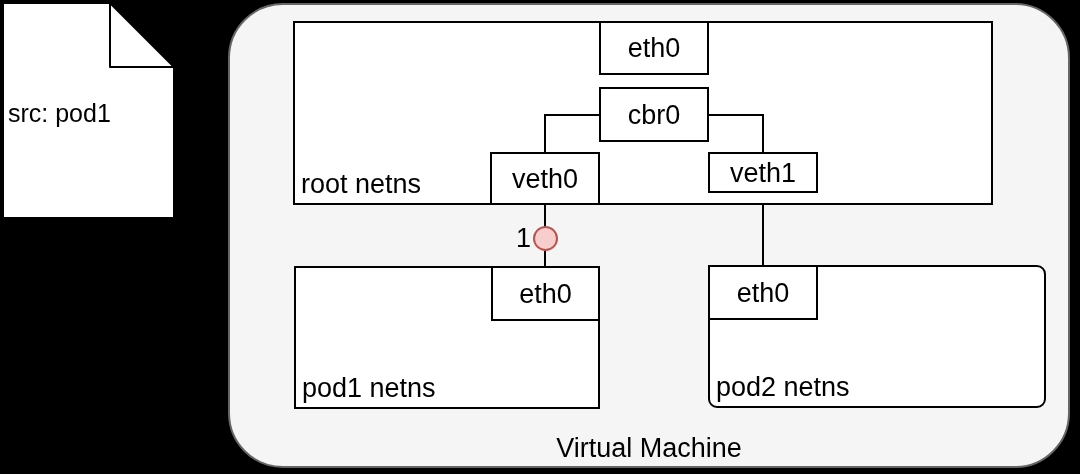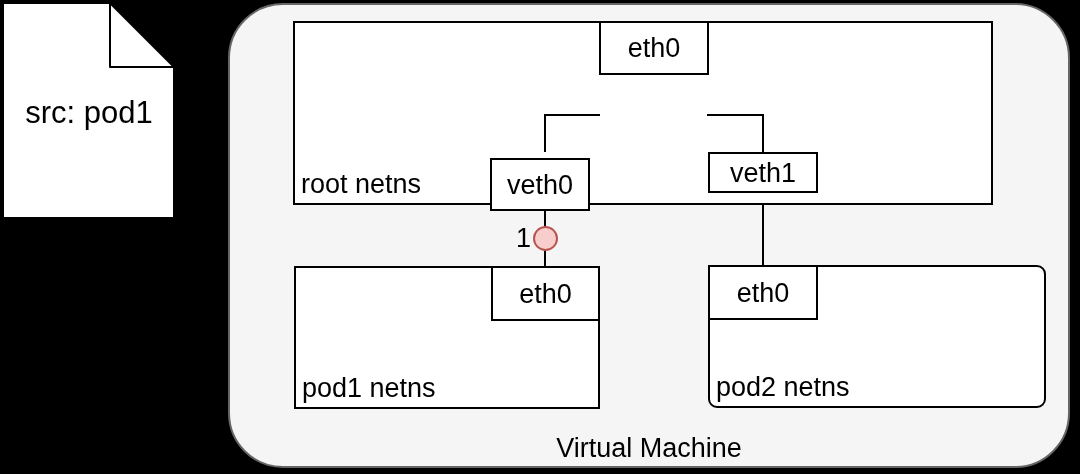--- a/index.html
+++ b/index.html
@@ -23,21 +23,21 @@
     overflow: hidden;
     font-family: "Liberation Sans", "DejaVu Sans", sans-serif;
     color: var(--text);
   }
   .abs { position: absolute; }
 
   
   .note-svg { left: 0; top: 17; width: 180px; height: 222px; }
   .note-text {
     left: 8px; top: 98px; width: 162px;
-    font-size: 31px; line-height: 30px; color: var(--text); text-align: center;
+    font-size: 25px; line-height: 30px; color: var(--text);
   }
 
   
   .vm {
     left: 228px; top: 3px; width: 842px; height: 465px;
     background: var(--vm-fill);
     border: 2px solid var(--vm-border);
     border-radius: 55px;
   }
   .vm-label {
@@ -56,21 +56,21 @@
     font-size: 27px; line-height: 30px; white-space: nowrap;
   }
   .corner-label {
     position: absolute; left: 6px; bottom: 4px;
     font-size: 27px; line-height: 30px; white-space: nowrap;
   }
 
   .root-netns  { left: 293px; top: 21px;  width: 700px; height: 184px; }
   .root-eth0   { left: 599px; top: 21px;  width: 110px; height: 54px; }
   .cbr0        { left: 599px; top: 87px;  width: 110px; height: 55px; }
-  .veth0       { left: 490px; top: 152px; width: 100px; height: 53px; margin-top: 6px; }
+  .veth0       { left: 490px; top: 152px; width: 110px; height: 53px; }
   .veth1       { left: 708px; top: 152px; width: 110px; height: 41px; }
   .pod1-netns  { left: 294px; top: 266px; width: 306px; height: 143px; text-align: right; }
   .pod1-eth0   { left: 491px; top: 266px; width: 109px; height: 55px; }
   .pod2-netns  { left: 708px; top: 265px; width: 338px; height: 143px; border-radius: 9px; }
   .pod2-eth0   { left: 708px; top: 265px; width: 110px; height: 55px; }
 
   
   .line { background: var(--connector); }
   .l-cbr0-veth0-h { left: 545px; top: 114px; width: 55px;  height: 2px; }
   .l-cbr0-veth0-v { left: 544px; top: 114px; width: 2px;   height: 38px; }
@@ -122,20 +122,23 @@
   <div class="abs line l-cbr0-veth0-h"></div>
   <div class="abs line l-cbr0-veth0-v"></div>
   <div class="abs line l-cbr0-veth1-h"></div>
   <div class="abs line l-cbr0-veth1-v"></div>
   <div class="abs line l-veth0-pod1"></div>
   <div class="abs line l-veth1-pod2"></div>
 
   <div class="abs box root-eth0">
     <span class="center-label">eth0</span>
   </div>
+  <div class="abs box cbr0">
+    <span class="center-label">cbr0</span>
+  </div>
   <div class="abs box veth0">
     <span class="center-label">veth0</span>
   </div>
   <div class="abs box veth1">
     <span class="center-label">veth1</span>
   </div>
 
   <div class="abs box pod1-netns">
     <span class="corner-label">pod1 netns</span>
   </div>

